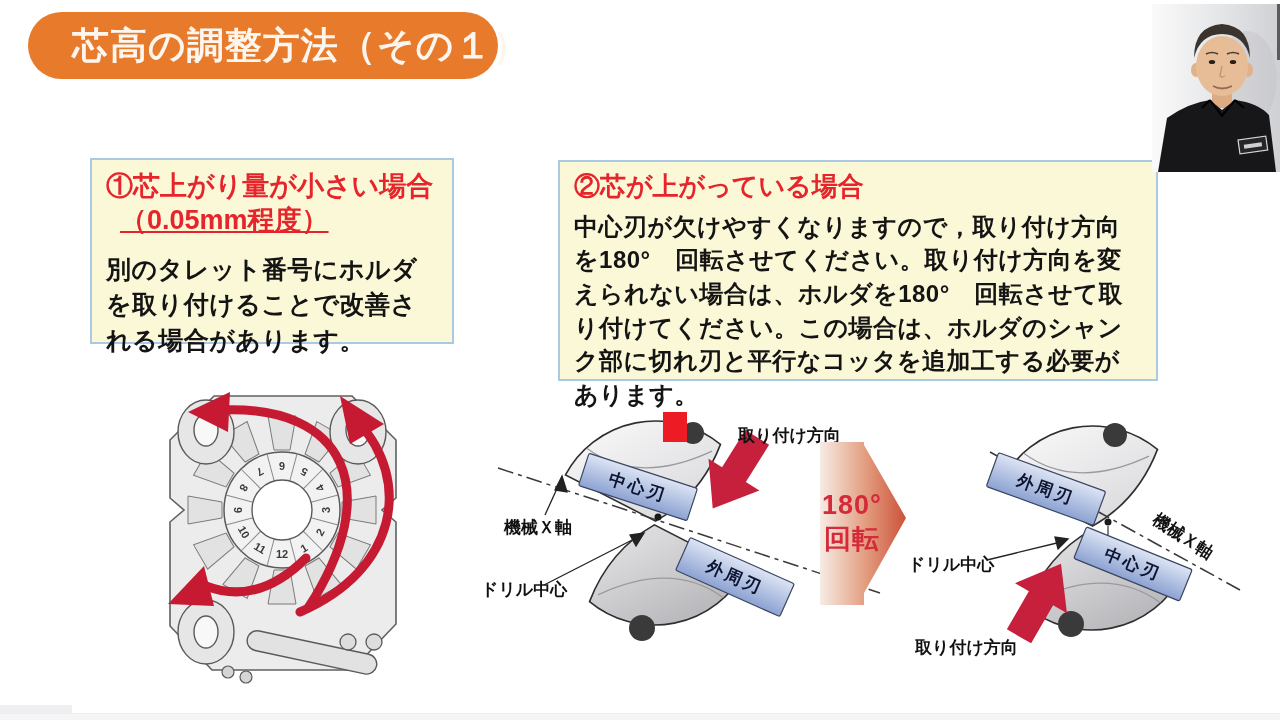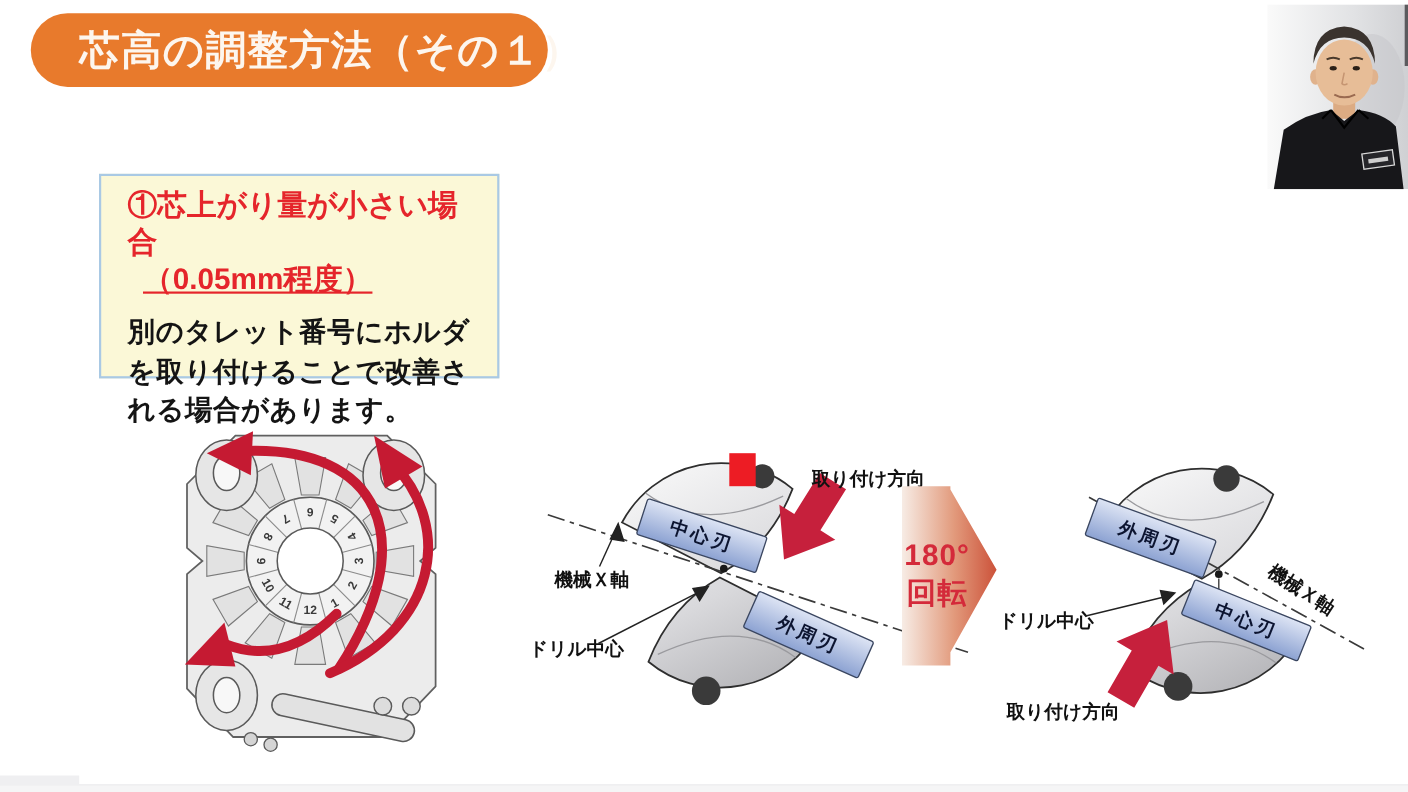--- a/index.html
+++ b/index.html
@@ -7,21 +7,21 @@
          font-family:"Liberation Sans",sans-serif;}
   .abs{position:absolute;box-sizing:border-box;}
 
   
   .banner{left:28px;top:12px;width:470px;height:67px;background:#e87a2c;border-radius:34px;
           display:flex;align-items:center;padding-left:44px;}
   .banner-text{color:#fdf6ee;font-size:37px;font-weight:700;letter-spacing:1px;white-space:nowrap;}
 
   
   .infobox{background:#fbf8d7;border:2px solid #a9c9e4;}
-  .box1{left:90px;top:158px;width:364px;height:186px;padding:10px 24px;}
+  .box1{left:90px;top:158px;width:364px;height:186px;padding:10px 14px;}
   .box2{left:558px;top:160px;width:600px;height:221px;padding:8px 14px;}
   .red-head{color:#e5252b;font-weight:700;}
   .box1 .red-head{font-size:27px;line-height:1.25;}
   .box2 .red-head{font-size:26px;line-height:1.3;}
   .box-body{color:#141414;font-weight:700;}
   .box1 .box-body{font-size:25px;line-height:1.42;margin-top:14px;letter-spacing:0.5px;}
   .box2 .box-body{font-size:24px;line-height:1.4;margin-top:6px;font-weight:600;letter-spacing:0.5px;}
 
   svg text{font-family:"Liberation Sans",sans-serif;}
   .dlabel{font-size:17px;font-weight:600;fill:#111;}
@@ -40,20 +40,24 @@
   <div class="abs banner">
     <span class="banner-text">芯高の調整方法（その１）</span>
   </div>
 
   <div class="abs infobox box1">
     <div class="red-head">①芯上がり量が小さい場合</div>
     <div class="red-head" style="padding-left:14px;text-decoration:underline;">（0.05mm程度）</div>
     <div class="box-body">別のタレット番号にホルダを取り付けることで改善される場合があります。</div>
   </div>
 
+  <div class="abs infobox box2">
+    <div class="red-head">②芯が上がっている場合</div>
+    <div class="box-body">中心刃が欠けやすくなりますので，取り付け方向を180°　回転させてください。取り付け方向を変えられない場合は、ホルダを180°　回転させて取り付けてください。この場合は、ホルダのシャンク部に切れ刃と平行なコッタを追加工する必要があります。</div>
+  </div>
 
   <svg class="abs" style="left:150px;top:380px;" width="265" height="305" viewBox="0 0 265 305">
 
     <path d="M 64,16 L 202,16 L 246,60 L 246,118 L 232,130 L 246,142 L 246,244 L 202,290 L 62,290 L 20,246 L 20,142 L 34,130 L 20,118 L 20,60 Z" fill="#ececec" stroke="#606060" stroke-width="1.6"></path>
 
     <g fill="#e2e2e2" stroke="#7a7a7a" stroke-width="1">
       <g transform="rotate(0,132,130)">
           <path d="M 118,36 L 146,36 L 140,70 L 124,70 Z"></path>
         </g>
       <g transform="rotate(30,132,130)">

